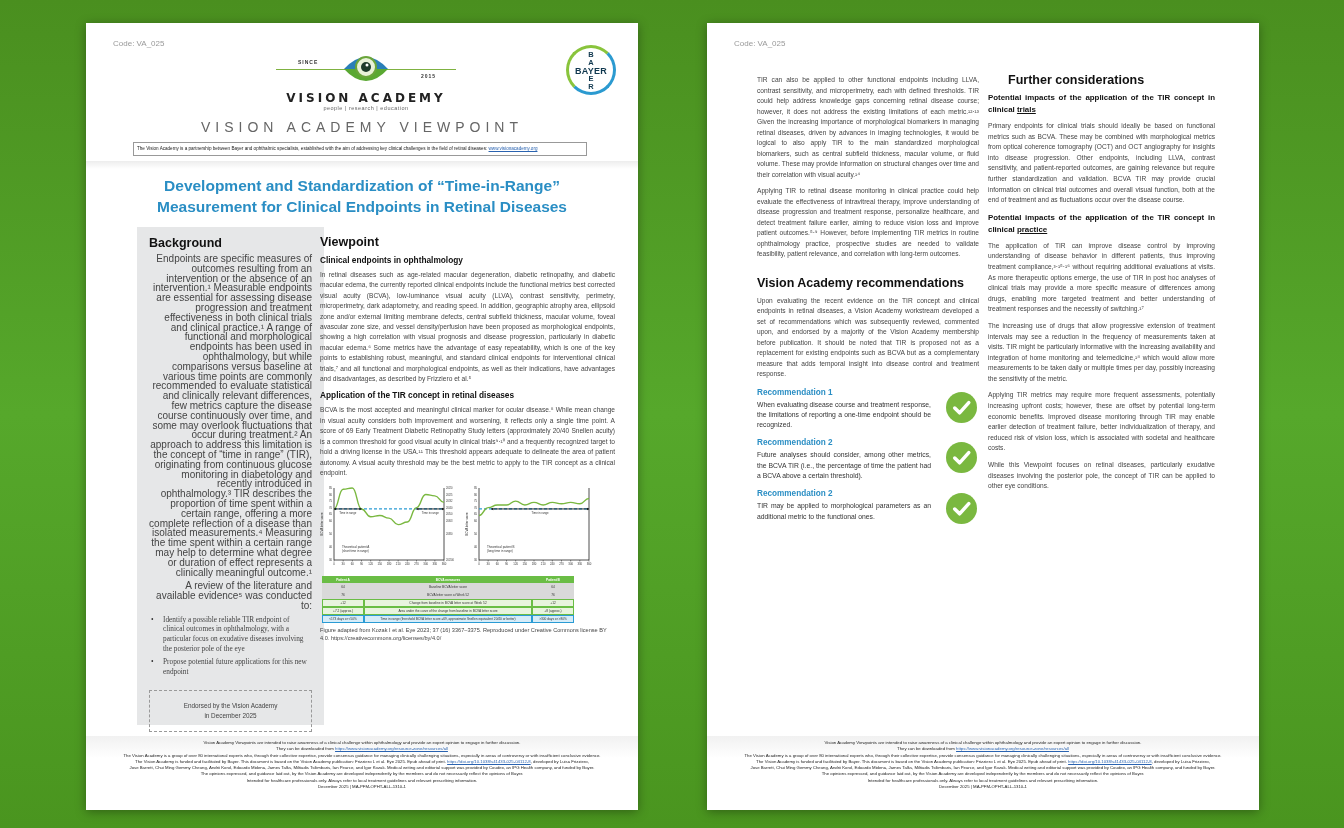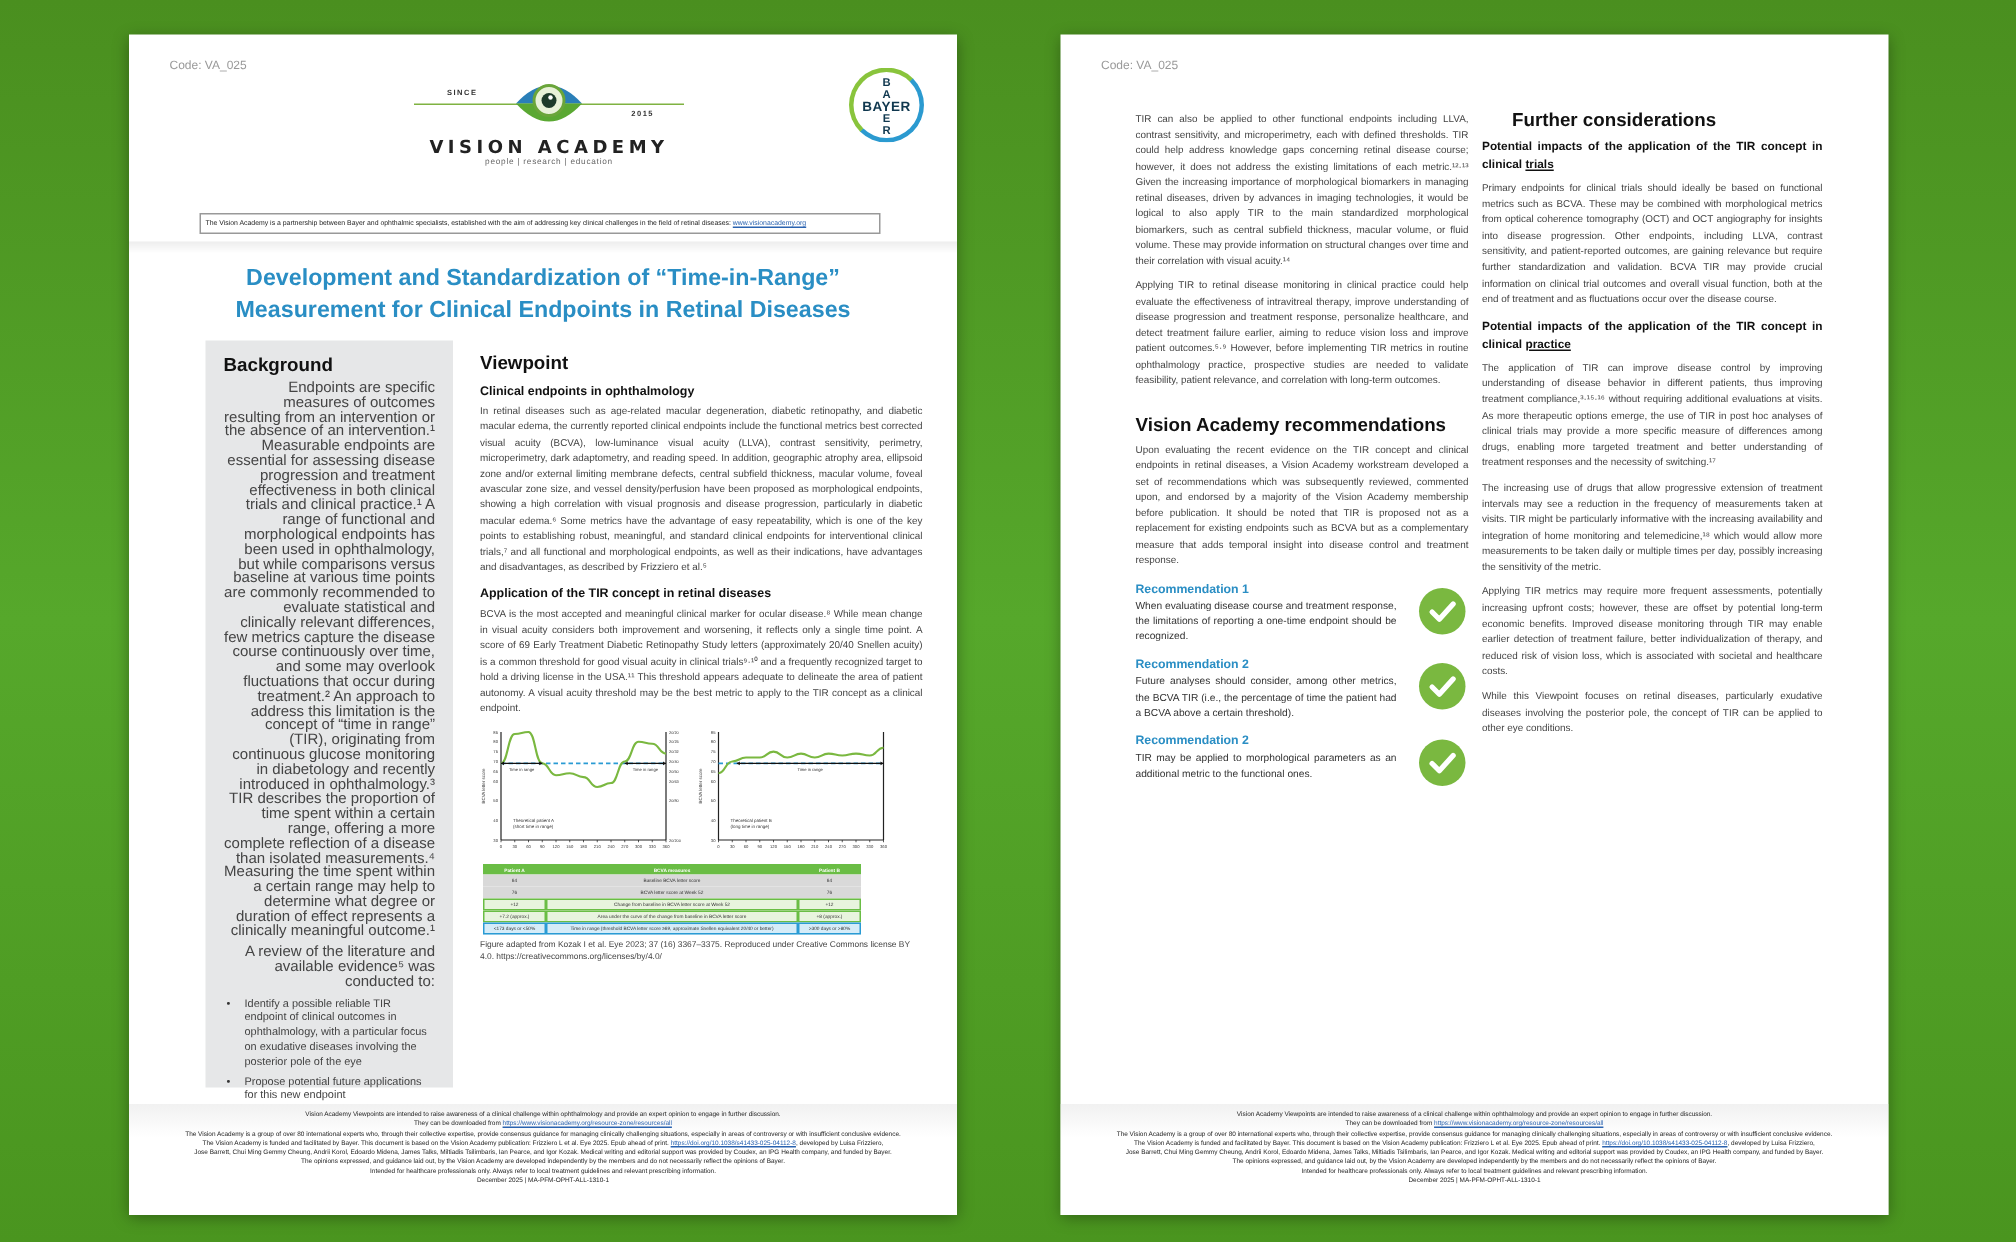--- a/index.html
+++ b/index.html
@@ -38,25 +38,25 @@
   .bayer .h { position: absolute; left: 0; right: 0; top: 18px; text-align: center; font-size: 9px; font-weight: bold; color: #10384f; letter-spacing: 0.3px; }
 
   .vp-title { position: absolute; top: 96px; left: 0; right: 0; text-align: center; font-size: 14px; letter-spacing: 5px; color: #666; font-weight: normal; }
   .partner-box { position: absolute; top: 119px; left: 47px; width: 454px; height: 14px; border: 1px solid #999; font-size: 4.6px; line-height: 12px; padding-left: 3px; color: #222; white-space: nowrap; overflow: hidden; }
   .partner-box .link { color: #2a63b0; text-decoration: underline; }
   .header-shadow { position: absolute; top: 138px; left: 0; right: 0; height: 8px; background: linear-gradient(180deg, rgba(0,0,0,0.07), rgba(0,0,0,0)); }
 
   .main-title { position: absolute; top: 152px; left: 20px; right: 20px; text-align: center; color: #2a8ec4; font-size: 15.5px; line-height: 21px; }
 
   
-  .bg-box { position: absolute; left: 51px; top: 204px; width: 165px; height: 498px; background: #e6e7e8; padding: 9px 12px; }
+  .bg-box { position: absolute; left: 51px; top: 204px; width: 187px; height: 498px; background: #e6e7e8; padding: 9px 12px; }
   .bg-box h2 { font-size: 12.5px; font-weight: bold; color: #111; margin-bottom: 4px; }
   .bg-box p { font-size: 10px; line-height: 9.8px; color: #444; margin-bottom: 4px; text-align: right; }
   .bg-box ul { list-style: none; margin-top: 3px; }
-  .bg-box li { font-size: 7.3px; line-height: 9.8px; color: #444; padding-left: 14px; position: relative; margin-bottom: 3px; }
+  .bg-box li { font-size: 7.3px; line-height: 9.8px; color: #444; padding-left: 14px; position: relative; margin-bottom: 3px; font-family: Liberation Serif, serif; }
   .bg-box li::before { content: "•"; position: absolute; left: 2px; top: 0; color: #333; }
   .endorsed { margin-top: 14px; border: 1px dashed #999; padding: 10px 4px; text-align: center; font-size: 6.4px; line-height: 10px; color: #444; }
 
   
   .vp-col { position: absolute; left: 234px; top: 212px; width: 295px; }
   .vp-col h2 { font-size: 12.5px; font-weight: bold; color: #111; margin-bottom: 6px; }
   .vp-col h3 { font-size: 8.3px; font-weight: bold; color: #111; margin-bottom: 5px; }
   .vp-col p { font-size: 6.6px; line-height: 10.4px; color: #444; text-align: justify; margin-bottom: 6px; }
   .fig-cap { font-size: 7.5px; line-height: 9px; font-weight: bold; color: #111; margin-bottom: 2px; }
   .fig-cap .lbl { color: #2a8ec4; }
@@ -116,20 +116,21 @@
     </div>
     <div class="name">VISION ACADEMY</div>
     <div class="tag">people | research | education</div>
   </div>
 
   <div class="bayer">
     <div class="v">B<br>A<br><br>E<br>R</div>
     <div class="h">BAYER</div>
   </div>
 
+  <div class="vp-title">VISION ACADEMY VIEWPOINT</div>
   <div class="partner-box">
     <span>The Vision Academy is a partnership between Bayer and ophthalmic specialists, established with the aim of addressing key clinical challenges in the field of retinal diseases: </span><span class="link">www.visionacademy.org</span>
   </div>
   <div class="header-shadow"></div>
 
   <h1 class="main-title">
     <span>Development and Standardization of “Time-in-Range”</span><br>
     <span>Measurement for Clinical Endpoints in Retinal Diseases</span>
   </h1>
 

